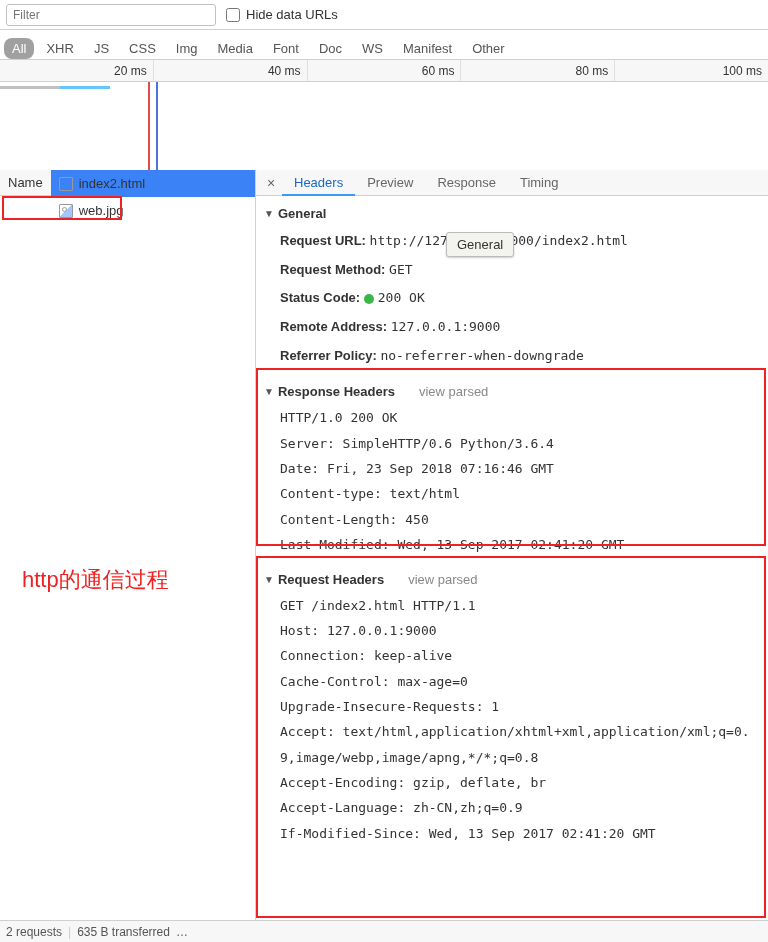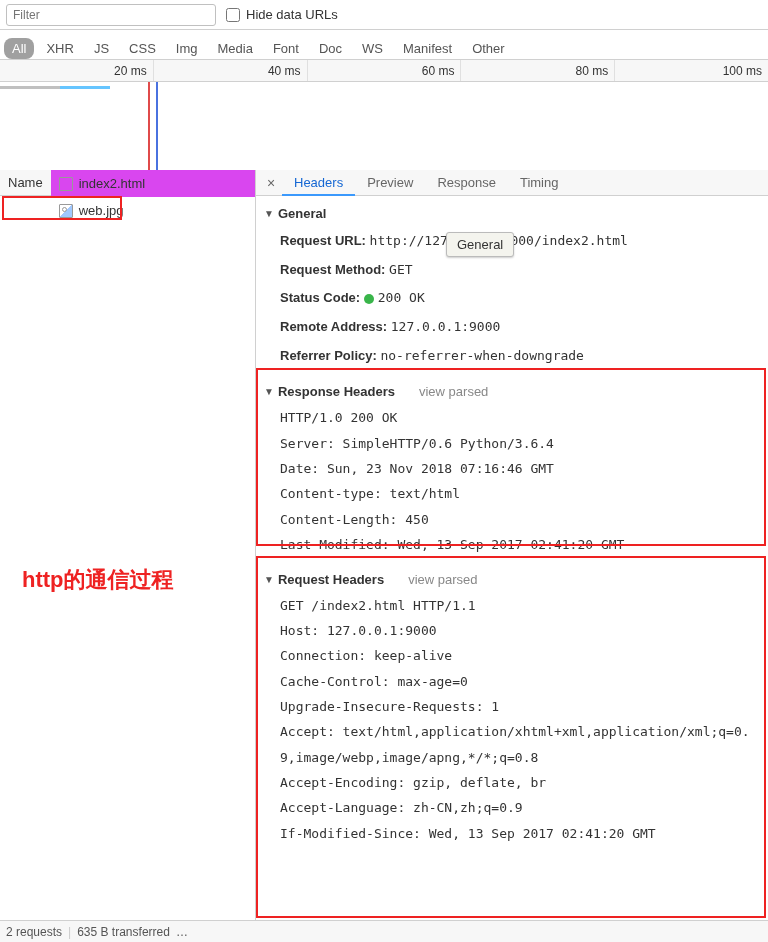--- a/index.html
+++ b/index.html
@@ -22,28 +22,28 @@
 .wf-bar1 { position:absolute; top:4px; left:0; height:3px; width:60px; background:#c0c0c0; }
 .wf-bar2 { position:absolute; top:4px; left:60px; height:3px; width:50px; background:#66c5ff; }
 .wf-line-r { position:absolute; top:0; bottom:0; left:148px; width:2px; background:#e04a4a; }
 .wf-line-b { position:absolute; top:0; bottom:0; left:156px; width:2px; background:#4a72e0; }
 
 .content { display:flex; height:calc(942px - 30px - 30px - 110px - 22px); }
 .left-panel { width:256px; border-right:1px solid #d0d0d0; display:flex; position:relative; }
 .name-header { height:26px; display:flex; align-items:center; padding:0 8px; border-bottom:1px solid #d0d0d0; font-size:13px; color:#333; background:#f7f7f7; }
 .file-list { flex:1; overflow:hidden; }
 .file-item { display:flex; align-items:center; height:27px; gap:6px; padding:0 8px; font-size:13px; }
-.file-item.selected { background:#d946ef; }
+.file-item.selected { background:#3b82f6; }
 .file-icon { width:14px; height:14px; display:inline-flex; align-items:center; justify-content:center; }
 .file-icon.doc { border:1px solid #999; border-radius:1px; }
 .file-icon.img { border:1px solid #999; border-radius:1px; background:linear-gradient(135deg,#fff 50%,#a0c8ff 50%); position:relative;}
 .file-icon.img::after { content:""; position:absolute; width:3px; height:3px; background:#fff; border:1px solid #999; border-radius:50%; left:2px; top:2px; }
 .redbox1 { position:absolute; left:2px; top:26px; width:120px; height:24px; border:2px solid #e22; pointer-events:none; }
 
-.annotation-text { position:absolute; left:22px; top:395px; color:#e22; font-size:22px; font-weight:700; }
+.annotation-text { position:absolute; left:22px; top:395px; color:#e22; font-size:22px; font-weight:400; }
 
 .right-panel { flex:1; display:flex; flex-direction:column; overflow:hidden; position:relative; }
 .detail-tabs { display:flex; align-items:center; height:26px; border-bottom:1px solid #d0d0d0; padding-left:4px; background:#f7f7f7; }
 .close-x { width:22px; text-align:center; font-size:14px; color:#666; cursor:pointer; }
 .dtab { padding:4px 12px; font-size:13px; color:#666; cursor:pointer;}
 .dtab.active { color:#1567d3; border-bottom:2px solid #3b99fc; }
 
 .detail-body { flex:1; overflow:hidden; padding:4px 0 0 0; position:relative; }
 .section { padding:4px 4px 8px 4px; }
 .sec-title { display:flex; align-items:center; gap:4px; font-size:13px; font-weight:700; color:#333; padding:2px 0 6px 4px; }
@@ -144,21 +144,21 @@
 
       <div class="section">
         <div class="sec-title">
           <span class="tri">▼</span>
           <span>Response Headers</span>
           <span class="vp">view parsed</span>
         </div>
         <div id="resp-lines">
             <div class="mono">HTTP/1.0 200 OK</div>
             <div class="mono">Server: SimpleHTTP/0.6 Python/3.6.4</div>
-            <div class="mono">Date: Sun, 23 Nov 2018 07:16:46 GMT</div>
+            <div class="mono">Date: Fri, 23 Sep 2018 07:16:46 GMT</div>
             <div class="mono">Content-type: text/html</div>
             <div class="mono">Content-Length: 450</div>
             <div class="mono">Last-Modified: Wed, 13 Sep 2017 02:41:20 GMT</div>
           </div>
       </div>
 
       <div class="section">
         <div class="sec-title">
           <span class="tri">▼</span>
           <span>Request Headers</span>

